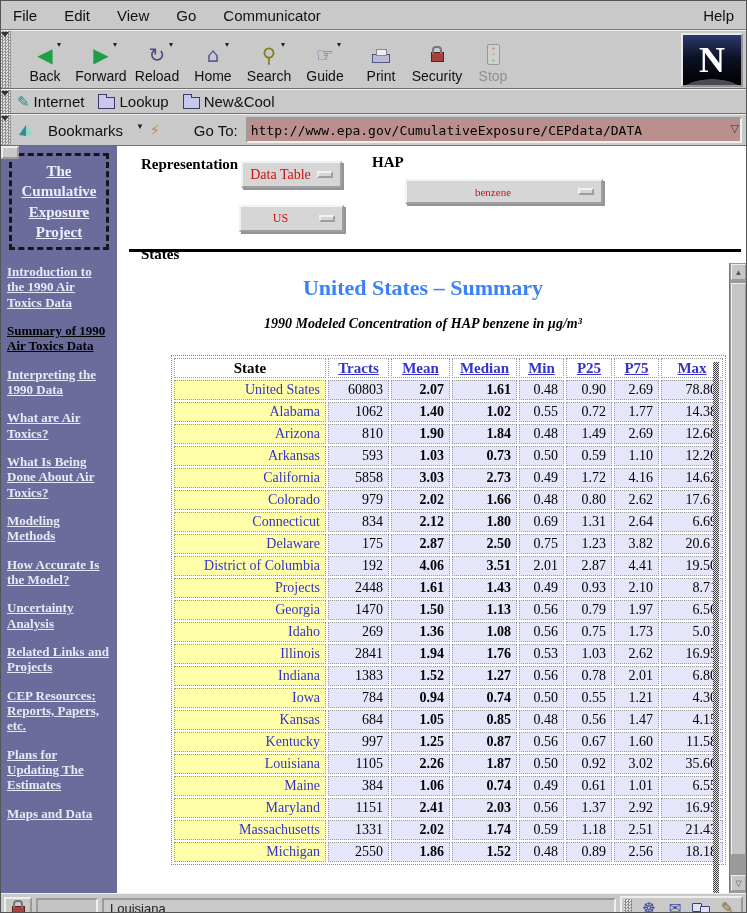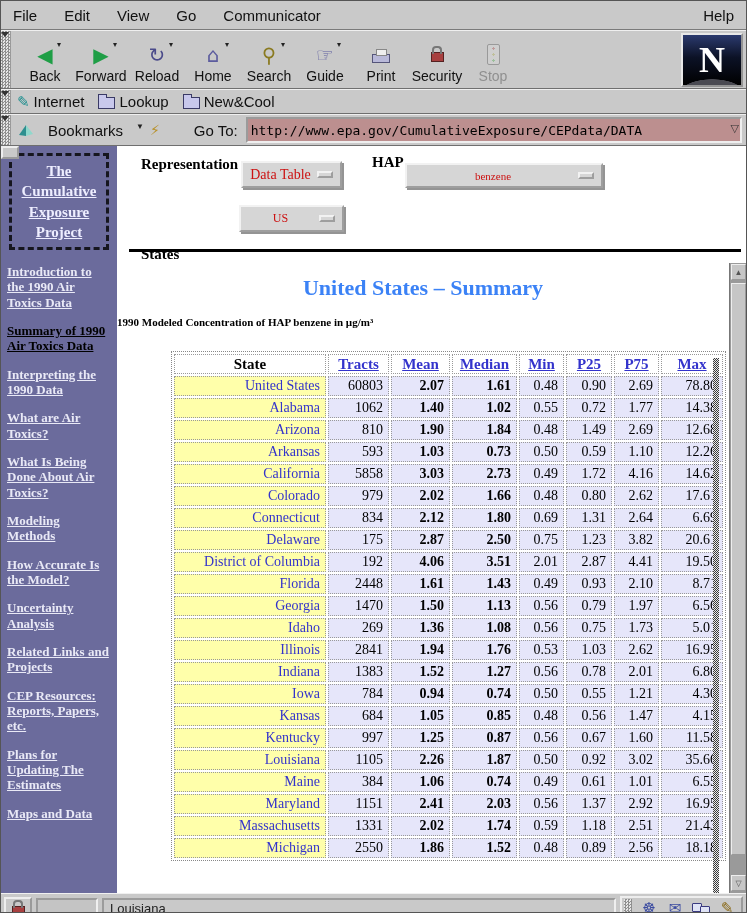--- a/index.html
+++ b/index.html
@@ -63,28 +63,28 @@
   
   #form-frame{position:relative;height:117px;background:#fff;flex:none;
     font-family:"Liberation Serif",serif;}
   .form-label{position:absolute;font-weight:bold;font-size:15px;color:#000;}
   .optmenu{position:absolute;background:#d6d6d6;border:2px outset #f2f2f2;
     box-shadow:2px 2px 0 rgba(60,60,60,.55);display:flex;align-items:center;justify-content:center;
     color:var(--form-value-red,#cc1111);cursor:pointer;box-sizing:border-box;text-align:center;}
   .optmenu .ind{position:absolute;right:7px;top:50%;margin-top:-4px;width:16px;height:7px;
     background:#d6d6d6;border:2px outset #f2f2f2;box-sizing:border-box;}
   #dd-representation{left:124px;top:15px;width:101px;height:27px;font-size:14px;padding-right:22px;}
-  #dd-hap{left:288px;top:17px;width:198px;height:25px;font-size:11px;padding-right:22px;}
+  #dd-hap{left:288px;top:33px;width:198px;height:25px;font-size:11px;padding-right:22px;}
   #dd-states{left:122px;top:59px;width:105px;height:27px;font-size:12px;padding-right:22px;}
   #form-hr{position:absolute;left:12px;right:5px;top:103px;height:3px;background:#000;}
   
   #table-frame{position:relative;flex:1;overflow:hidden;background:#fff;
     font-family:"Liberation Serif",serif;padding-right:17px;}
   #page-title{margin-top:12px;text-align:center;font-weight:bold;font-size:22px;color:#3b82f6;}
-  #page-subtitle{margin-top:15px;text-align:left;font-weight:bold;font-size:11px;color:#000;}
+  #page-subtitle{margin-top:15px;text-align:center;font-weight:bold;font-size:14px;color:#000;font-style:italic;}
   #table-wrap{margin:23px 0 0 54px;width:541px;position:relative;}
   #data-table{border-collapse:separate;border-spacing:2px;border:1px dotted #888;
     font-size:14px;table-layout:fixed;width:541px;}
   #data-table th,#data-table td{border:1px dotted #999;height:20px;padding:0 5px;box-sizing:border-box;
     overflow:hidden;white-space:nowrap;}
   #data-table th{background:#fff;font-size:15px;font-weight:bold;text-align:center;}
   th.state-h{color:#000;}
   th .hl{color:var(--link-blue,#3333cc);text-decoration:underline;cursor:pointer;}
   td.state{background:var(--state-cell-yellow,#ffffaa);text-align:right;}
   td.state a{color:var(--link-blue,#3333cc);cursor:pointer;}
@@ -403,21 +403,21 @@
                   <td class="state"><a>District of Columbia</a></td>
                   <td class="num">192</td>
                   <td class="num">4.06</td>
                   <td class="num">3.51</td>
                   <td class="num">2.01</td>
                   <td class="num">2.87</td>
                   <td class="num">4.41</td>
                   <td class="num">19.50</td>
                 </tr>
                 <tr>
-                  <td class="state"><a>Florida</a></td>
+                  <td class="state"><a>Projects</a></td>
                   <td class="num">2448</td>
                   <td class="num">1.61</td>
                   <td class="num">1.43</td>
                   <td class="num">0.49</td>
                   <td class="num">0.93</td>
                   <td class="num">2.10</td>
                   <td class="num">8.71</td>
                 </tr>
                 <tr>
                   <td class="state"><a>Georgia</a></td>

